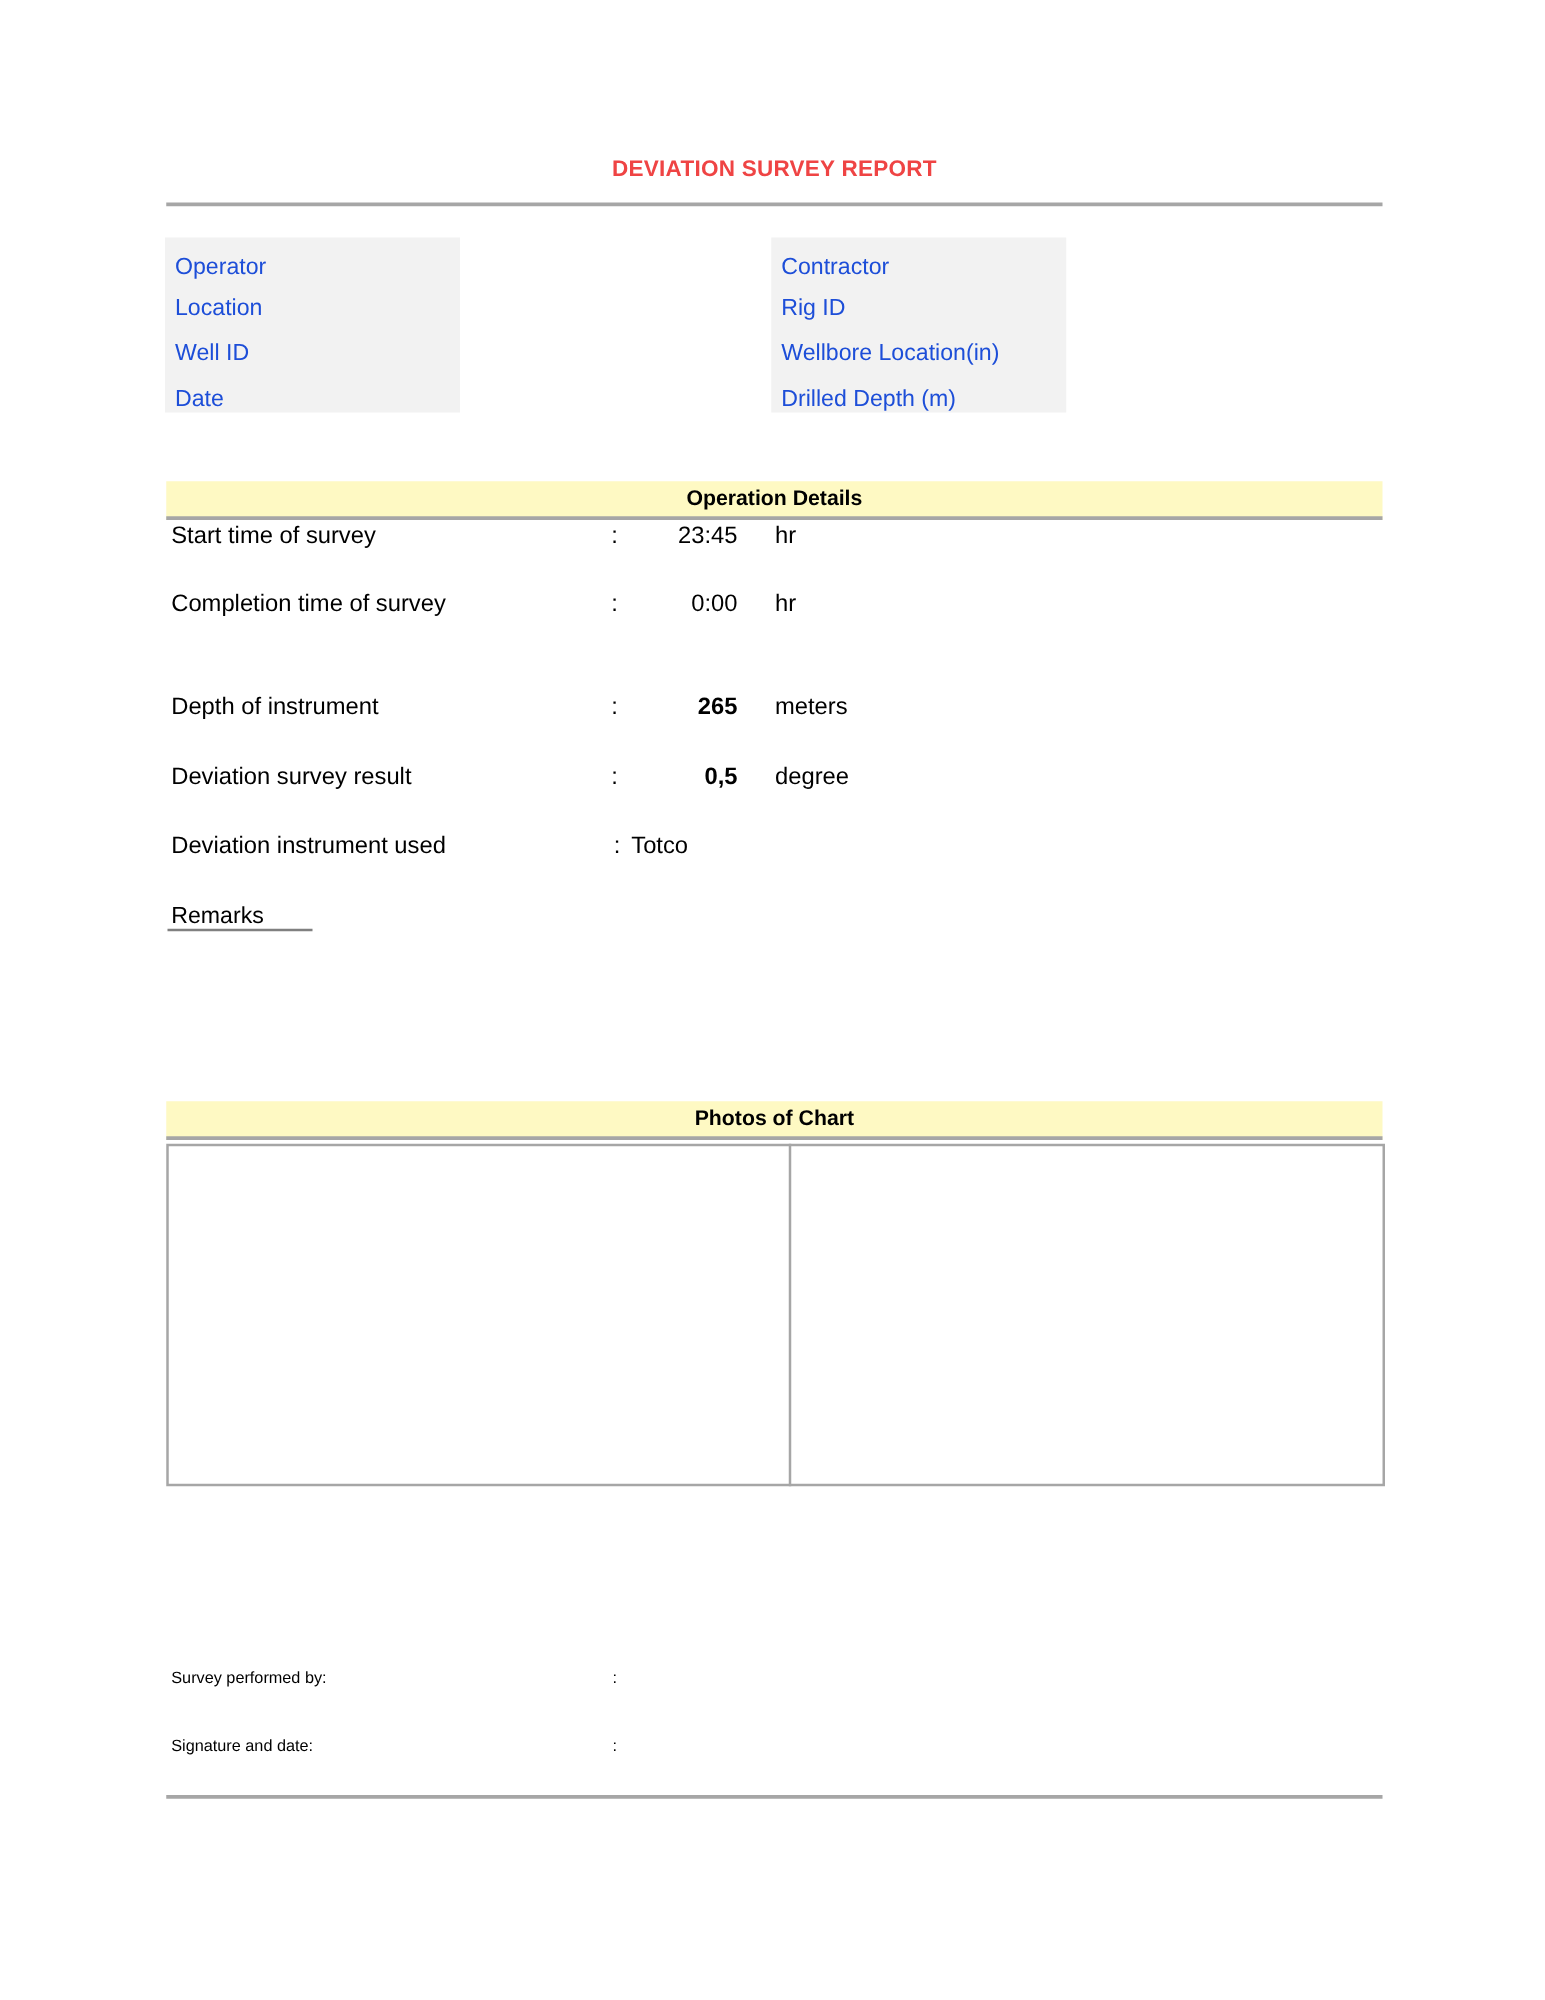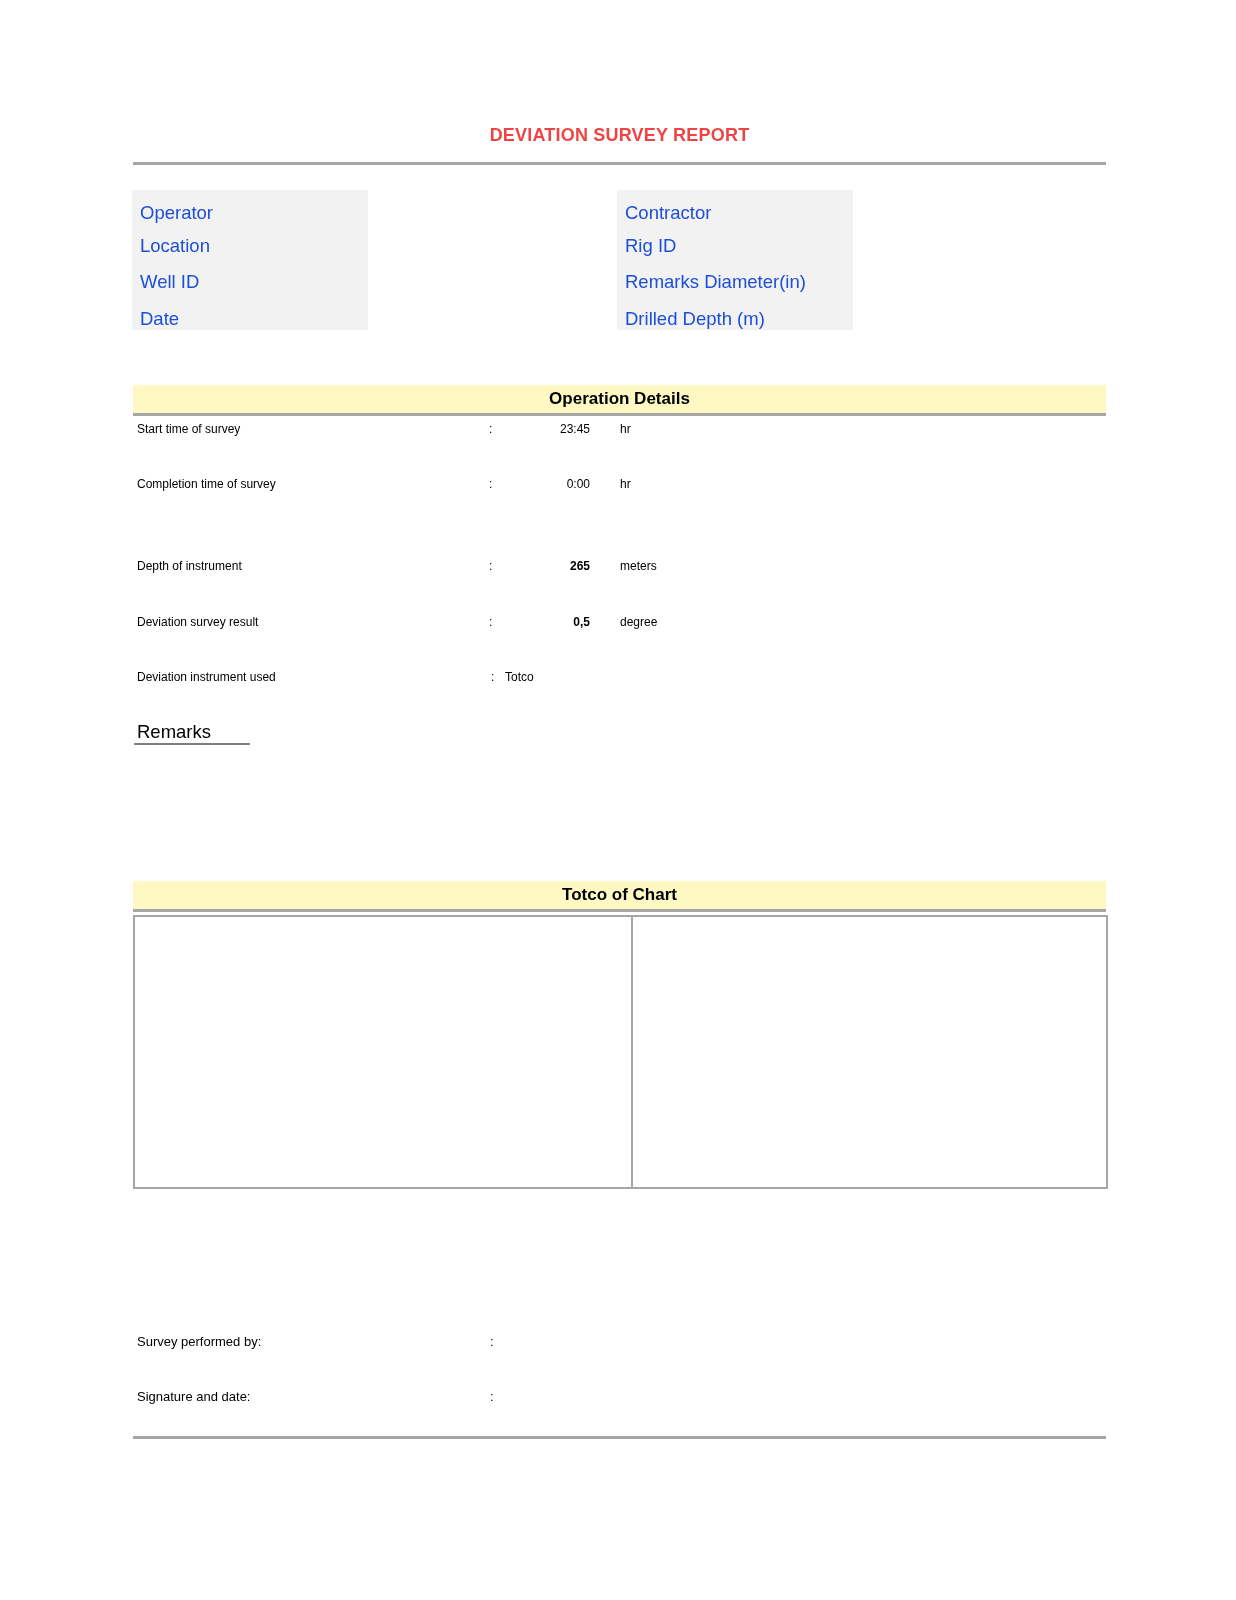--- a/index.html
+++ b/index.html
@@ -99,21 +99,21 @@
   }
   #band-operation { top: 385px; }
   #band-photos    { top: 881px; }
 
   
   .op-row {
     position: absolute;
     left: 0;
     width: 1236px;
     height: 26px;
-    font-size: 12px;
+    font-size: 19px;
     line-height: 26px;
   }
   .op-label {
     position: absolute;
     left: 137px;
     top: 0;
     white-space: nowrap;
   }
   .op-colon {
     position: absolute;
@@ -230,21 +230,21 @@
   <div class="info-box left">
     <div class="info-line r0">Operator</div>
     <div class="info-line r1">Location</div>
     <div class="info-line r2">Well ID</div>
     <div class="info-line r3">Date</div>
   </div>
 
   <div class="info-box right">
     <div class="info-line r0">Contractor</div>
     <div class="info-line r1">Rig ID</div>
-    <div class="info-line r2">Remarks Diameter(in)</div>
+    <div class="info-line r2">Wellbore Location(in)</div>
     <div class="info-line r3">Drilled Depth (m)</div>
   </div>
 
   <div class="section-band" id="band-operation">
     <div class="band-title">Operation Details</div>
   </div>
 
   <div class="op-row" id="op-row-0">
     <span class="op-label">Start time of survey</span>
     <span class="op-colon">:</span>
@@ -276,21 +276,21 @@
   <div class="op-row" id="op-row-4">
     <span class="op-label">Deviation instrument used</span>
     <span class="op-inline">:</span>
     <span class="op-inline" style="left:505px;">Totco</span>
   </div>
 
   <div class="remarks">Remarks</div>
   <div class="remarks-underline"></div>
 
   <div class="section-band" id="band-photos">
-    <div class="band-title">Totco of Chart</div>
+    <div class="band-title">Photos of Chart</div>
   </div>
 
   <div class="photos-box">
     <div class="photo-cell left"></div>
     <div class="photo-cell right"></div>
   </div>
   <div class="photos-divider"></div>
 
   <div class="sig-row" id="sig-row-0">
     <span class="sig-label">Survey performed by:</span>

